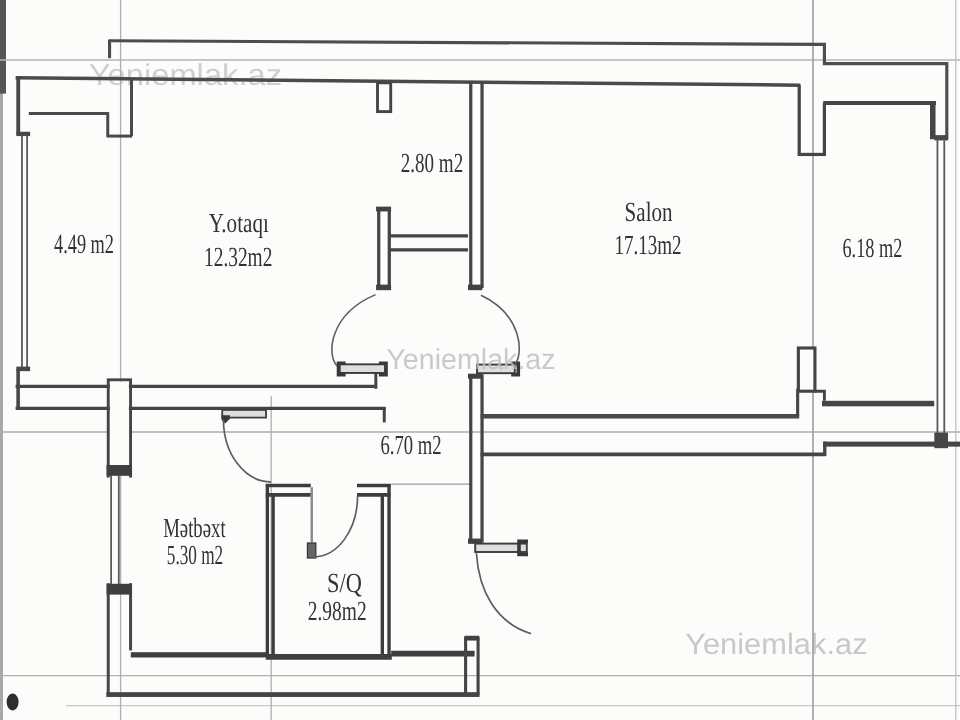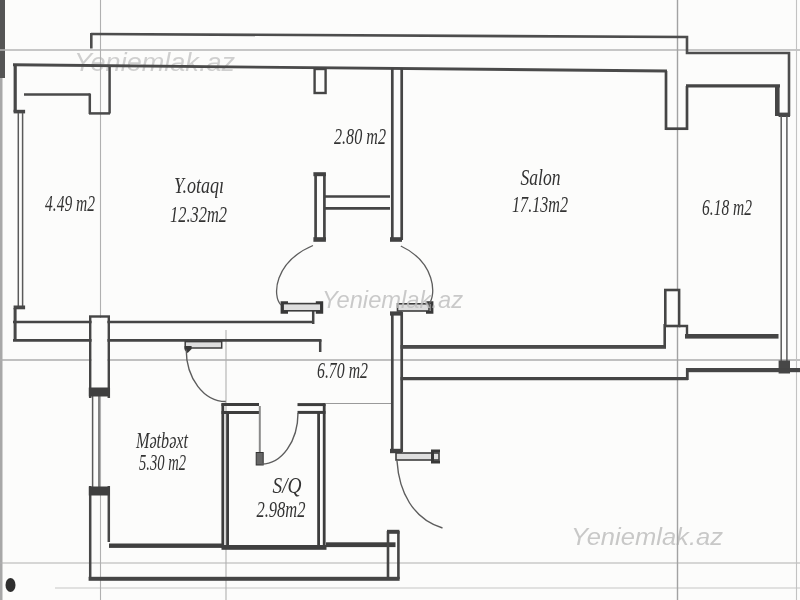--- a/index.html
+++ b/index.html
@@ -1,16 +1,16 @@
 <!DOCTYPE html>
 <html><head>
 <meta charset="utf-8">
 <style>
 html,body{margin:0;padding:0;background:#fff;}
-#plan{width:800px;height:600px;position:relative;background:#fcfcfb;overflow:hidden;font-style:italic;}
+#plan{width:800px;height:600px;position:relative;background:#fcfcfb;overflow:hidden;}
 svg{position:absolute;left:0;top:0;}
 text{font-family:"Liberation Serif", serif;fill:#333;}
 .wm{font-family:"Liberation Sans", sans-serif;fill:#bfbfbf;}
 </style>
 </head>
 <body>
 
 <div id="plan">
 <svg width="800" height="600" viewBox="0 0 800 600">
 

